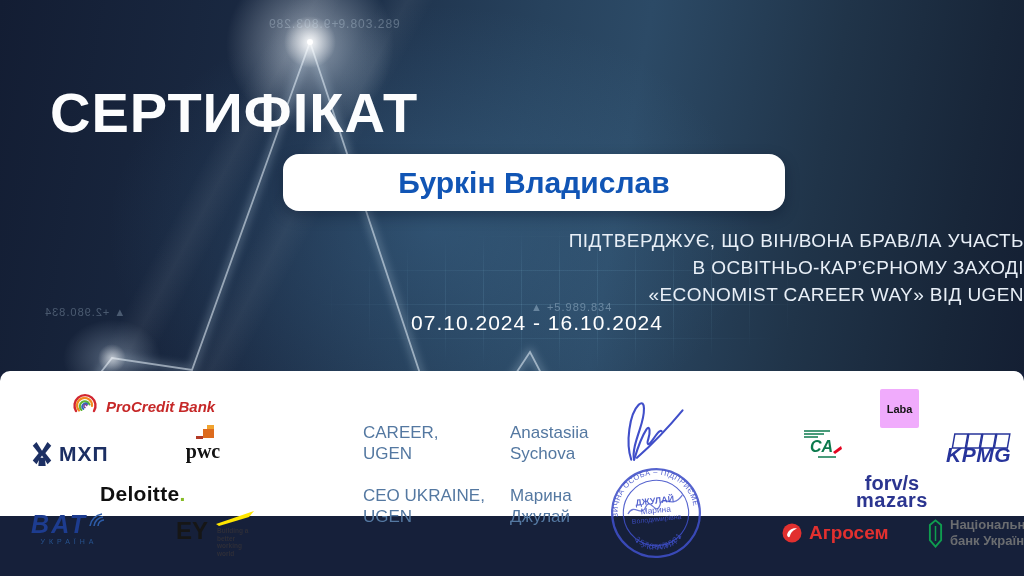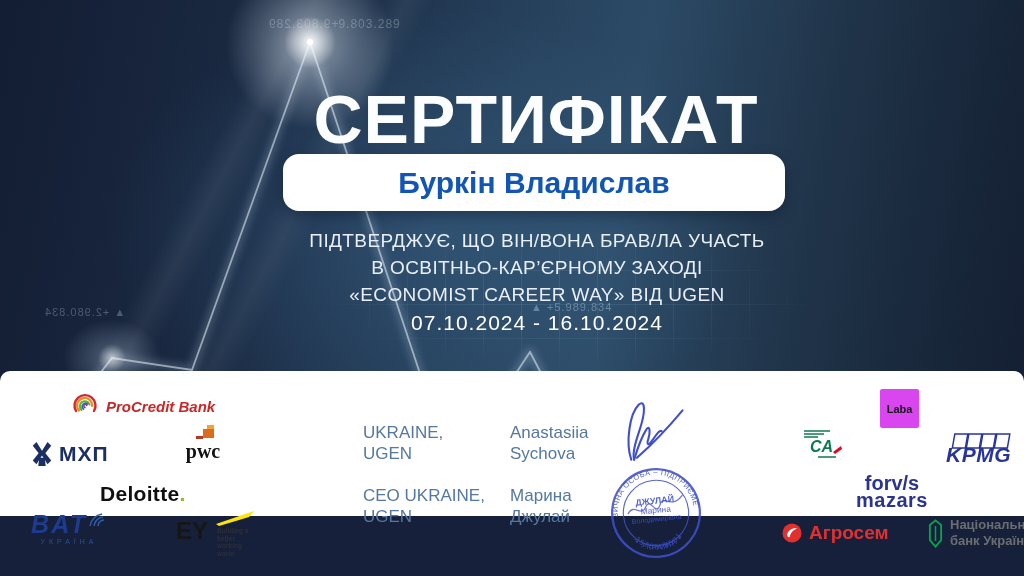--- a/index.html
+++ b/index.html
@@ -25,32 +25,32 @@
     -webkit-mask-image:radial-gradient(closest-side at 55% 65%, #000 35%, transparent 100%);
             mask-image:radial-gradient(closest-side at 55% 65%, #000 35%, transparent 100%);}
   svg.chart{position:absolute;left:0;top:0;}
 
   .deco{position:absolute;color:rgba(210,225,240,.30);font-size:12px;letter-spacing:1px;white-space:nowrap;}
   .deco .mirror{display:inline-block;transform:scaleX(-1);}
   .deco-top{left:268px;top:17px;}
   .deco-left{left:44px;top:306px;font-size:11px;color:rgba(185,205,225,.32);}
   .deco-mid{left:520px;top:301px;font-size:11px;color:rgba(175,200,220,.45);margin-left:11px;}
 
-  .title{position:absolute;left:50px;right:2px;top:80px;margin:0;text-align:center;
-    font-size:68px;font-weight:bold;letter-spacing:1px;color:#fcfdfe;}
+  .title{position:absolute;left:50px;right:2px;top:80px;margin:0;
+    font-size:56px;font-weight:bold;letter-spacing:1px;color:#fcfdfe;}
   .for-label{position:absolute;left:150px;top:169px;width:110px;text-align:center;
     color:#eef3f8;font-size:25px;letter-spacing:2px;}
   .name-plate{position:absolute;left:283px;top:154px;width:502px;height:57px;
     background:#fff;border-radius:16px;box-shadow:0 5px 14px rgba(5,15,35,.35);
     display:flex;align-items:center;justify-content:center;}
   .name-plate .name{color:#1155b5;font-size:30px;font-weight:bold;}
 
   .body-text{position:absolute;left:50px;right:0;top:227px;text-align:center;
     color:#e8eff7;font-size:19px;line-height:27px;letter-spacing:.4px;}
-  .body-text p{margin:0;}
+  .body-text p{margin:0;text-align:right;}
   .date{position:absolute;left:50px;right:0;top:311px;text-align:center;
     color:#ffffff;font-size:21px;letter-spacing:1px;}
 
   
   .footer{position:absolute;left:0;top:371px;width:1024px;height:145px;
     background:#fff;border-radius:10px 10px 0 0;}
   .footer *{box-sizing:border-box;}
   .abs{position:absolute;}
 
   
@@ -74,21 +74,21 @@
   .ey .ey-tag{position:absolute;left:41px;top:16px;font-size:6.5px;font-weight:bold;color:#2e2e38;line-height:7.5px;}
 
   
   .signer-role,.signer-name{color:#5478a1;font-size:17px;line-height:21px;font-weight:400;}
   .role1{left:363px;top:51px;} .name1{left:510px;top:51px;}
   .role2{left:363px;top:114px;} .name2{left:510px;top:114px;}
   .signature-svg{left:612px;top:26px;}
   .stamp-svg{left:600px;top:86px;transform:rotate(-6deg);}
 
   
-  .laba{left:880px;top:18px;width:39px;height:39px;background:#d946ef;border-radius:2px;
+  .laba{left:880px;top:18px;width:39px;height:39px;background:#f0abfc;border-radius:2px;
     display:flex;align-items:center;justify-content:center;}
   .laba span{font-size:11px;font-weight:800;color:#141414;}
   .ca{left:800px;top:58px;width:54px;}
   .ca .bar{height:2px;background:#0c7a4d;opacity:.75;margin:1px 0 1px 4px;}
   .ca .b1{width:26px;} .ca .b2{width:20px;} .ca .b3{width:14px;}
   .ca .ca-row{display:flex;align-items:flex-end;margin-left:10px;margin-top:1px;}
   .ca .ca-text{font-size:16px;font-weight:900;font-style:italic;color:#0c7a4d;line-height:15px;}
   .ca .bar-bottom{width:18px;height:2px;background:#0c7a4d;opacity:.75;margin:2px 0 0 18px;}
   .kpmg{left:946px;top:62px;width:70px;}
   .kpmg svg{display:block;margin-left:4px;}
@@ -213,21 +213,21 @@
         <polygon points="4,13 42,0 37,6 7,15" fill="#ffe600"></polygon>
       </svg>
       <div class="ey-text">EY</div>
       <div class="ey-tag">
         <div>Building a better</div>
         <div>working world</div>
       </div>
     </div>
 
     <div class="abs signer-role role1">
-      <div>UKRAINE,</div>
+      <div>CAREER,</div>
       <div>UGEN</div>
     </div>
     <div class="abs signer-name name1">
       <div>Anastasiia</div>
       <div>Sychova</div>
     </div>
     <div class="abs signer-role role2">
       <div>CEO UKRAINE,</div>
       <div>UGEN</div>
     </div>

